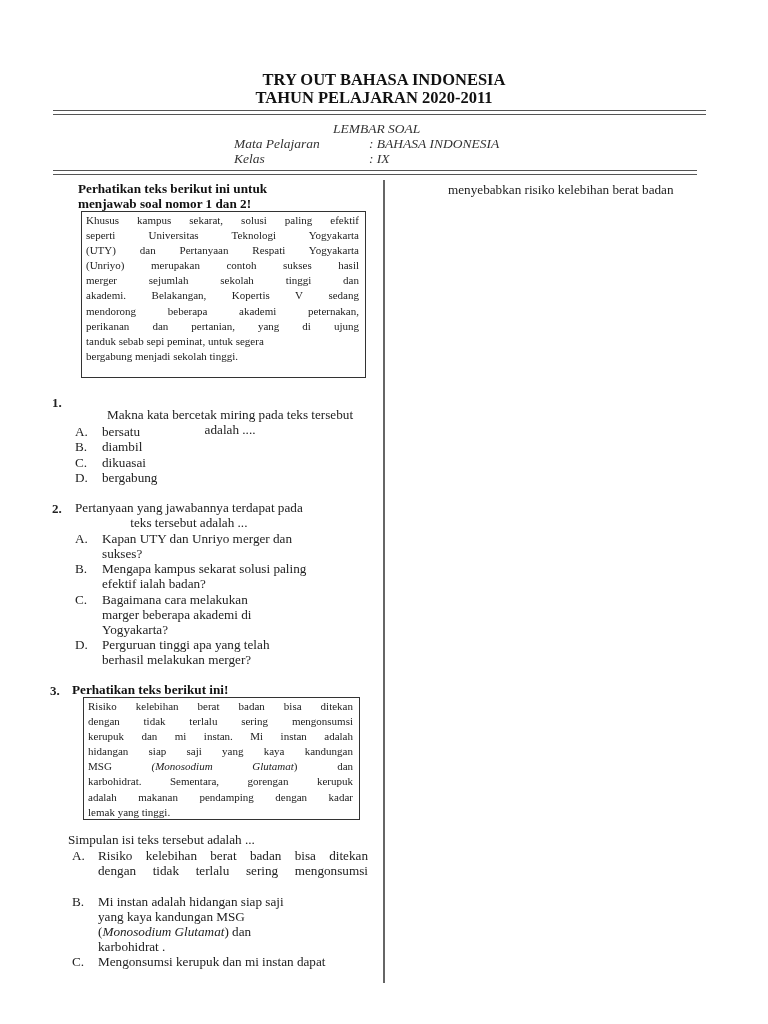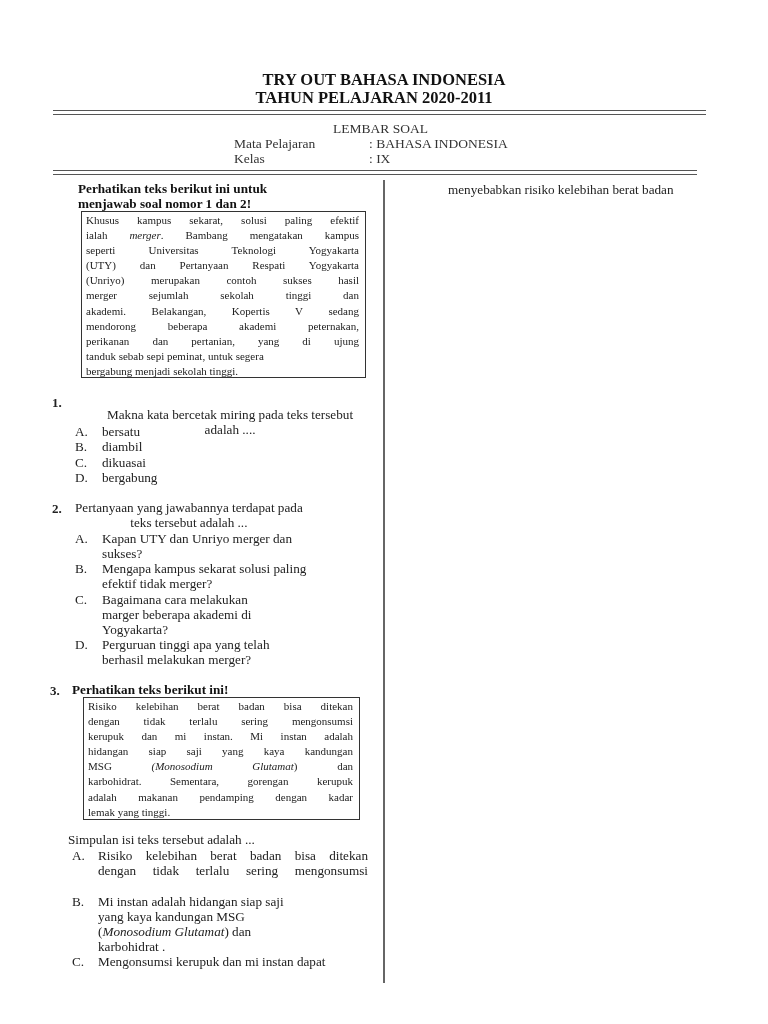--- a/index.html
+++ b/index.html
@@ -7,21 +7,21 @@
     width:768px; height:1024px; background:#ffffff; position:relative; overflow:hidden;
     font-family:"Liberation Serif","DejaVu Serif",serif; color:#222;
   }
   .abs { position:absolute; }
   .title {
     left:0; width:768px; text-align:center; font-weight:bold; font-size:16.5px; color:#111;
   }
   .sep {
     height:3px; border-top:1px solid #555; border-bottom:1px solid #555; background:#fff;
   }
-  .hdr { font-size:13.5px; color:#333; white-space:nowrap; }
+  .hdr { font-size:13.5px; color:#333; white-space:nowrap;font-style:italic; }
   .divider { left:383px; top:180px; width:2px; height:803px; background:#666; }
   .para { font-size:13.2px; line-height:15.1px; color:#222;text-align:center; }
   .bold { font-weight:bold; color:#111; }
   .box {
     border:1.5px solid #333; padding:0px 6px 0 4px; box-sizing:border-box;
     font-size:11px; line-height:15.1px; text-align:justify; color:#222;
   }
   .box .line { display:block; text-align:justify; text-align-last:justify; }
   .box .line.last { text-align-last:left; }
   .qnum { font-weight:bold; font-size:13px; }
@@ -46,21 +46,20 @@
 
 <div class="abs sep" style="left:53px; top:170px; width:644px;"></div>
 
 <div class="abs divider"></div>
 
 <div class="abs para bold" style="left:78px; top:181px;">Perhatikan teks berikut ini untuk</div>
 <div class="abs para bold" style="left:78px; top:196px;">menjawab soal nomor 1 dan 2!</div>
 
 <div class="abs box" style="left:81px; top:211px; width:285px; height:167px; padding-top:1px;">
   <span class="line">Khusus kampus sekarat, solusi paling efektif</span>
-  <span class="line"><span>ialah </span><i>merger</i><span>. Bambang mengatakan kampus</span></span>
   <span class="line">seperti Universitas Teknologi Yogyakarta</span>
   <span class="line">(UTY) dan Pertanyaan Respati Yogyakarta</span>
   <span class="line">(Unriyo) merupakan contoh sukses hasil</span>
   <span class="line">merger sejumlah sekolah tinggi dan</span>
   <span class="line">akademi. Belakangan, Kopertis V sedang</span>
   <span class="line">mendorong beberapa akademi peternakan,</span>
   <span class="line">perikanan dan pertanian, yang di ujung</span>
   <span class="line last">tanduk sebab sepi peminat, untuk segera</span>
   <span class="line last">bergabung menjadi sekolah tinggi.</span>
 </div>
@@ -99,21 +98,21 @@
     <span class="letter">A.</span>
     <span class="otext" style="left:27px;">
         <div>Kapan UTY dan Unriyo merger dan</div>
         <div>sukses?</div>
       </span>
   </div>
   <div style="position:relative;height:30.4px;">
     <span class="letter">B.</span>
     <span class="otext" style="left:27px;">
         <div>Mengapa kampus sekarat solusi paling</div>
-        <div>efektif tidak merger?</div>
+        <div>efektif ialah badan?</div>
       </span>
   </div>
   <div style="position:relative;height:45.6px;">
     <span class="letter">C.</span>
     <span class="otext" style="left:27px;">
         <div>Bagaimana cara melakukan</div>
         <div>marger beberapa akademi di</div>
         <div>Yogyakarta?</div>
       </span>
   </div>

